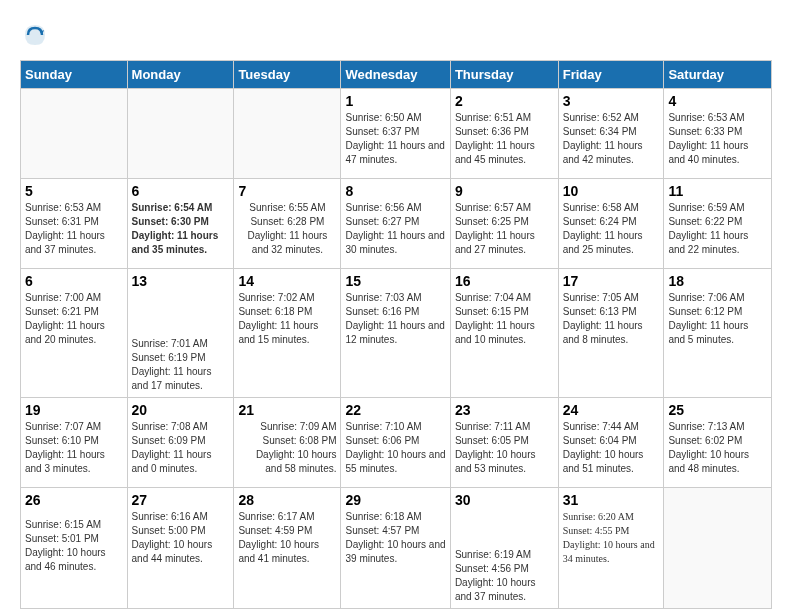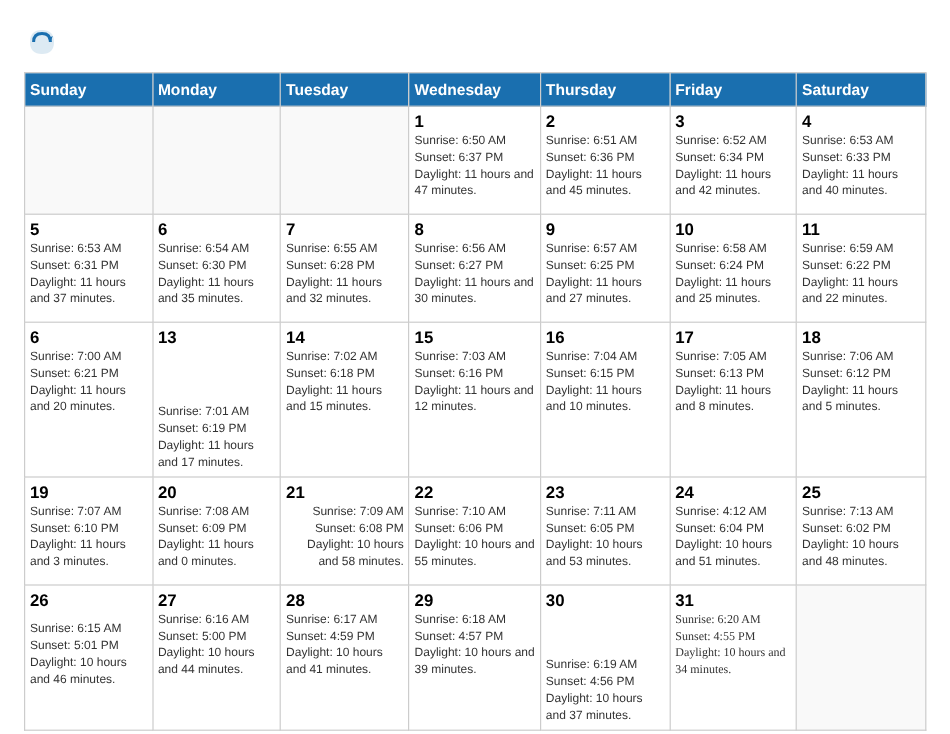--- a/index.html
+++ b/index.html
@@ -154,27 +154,27 @@
       </tr>
       <tr>
         <td>
           <span class="day-num">5</span>
           <div class="day-info" style="white-space: pre-line;">Sunrise: 6:53 AM
 Sunset: 6:31 PM
 Daylight: 11 hours and 37 minutes.</div>
         </td>
         <td>
           <span class="day-num">6</span>
-          <div class="day-info" style="white-space: pre-line;">Sunrise: 6:54 AM
+          <div class="day-info" style="white-space: pre-line; font-weight: bold;">Sunrise: 6:54 AM
 Sunset: 6:30 PM
 Daylight: 11 hours and 35 minutes.</div>
         </td>
         <td>
           <span class="day-num">7</span>
-          <div class="day-info" style="white-space: pre-line;">Sunrise: 6:55 AM
+          <div class="day-info" style="white-space: pre-line; text-align: center;">Sunrise: 6:55 AM
 Sunset: 6:28 PM
 Daylight: 11 hours and 32 minutes.</div>
         </td>
         <td>
           <span class="day-num">8</span>
           <div class="day-info" style="white-space: pre-line;">Sunrise: 6:56 AM
 Sunset: 6:27 PM
 Daylight: 11 hours and 30 minutes.</div>
         </td>
         <td>
@@ -266,21 +266,21 @@
 Daylight: 10 hours and 55 minutes.</div>
         </td>
         <td>
           <span class="day-num">23</span>
           <div class="day-info" style="white-space: pre-line;">Sunrise: 7:11 AM
 Sunset: 6:05 PM
 Daylight: 10 hours and 53 minutes.</div>
         </td>
         <td>
           <span class="day-num">24</span>
-          <div class="day-info" style="white-space: pre-line;">Sunrise: 4:12 AM
+          <div class="day-info" style="white-space: pre-line;">Sunrise: 7:44 AM
 Sunset: 6:04 PM
 Daylight: 10 hours and 51 minutes.</div>
         </td>
         <td>
           <span class="day-num">25</span>
           <div class="day-info" style="white-space: pre-line;">Sunrise: 7:13 AM
 Sunset: 6:02 PM
 Daylight: 10 hours and 48 minutes.</div>
         </td>
       </tr>

